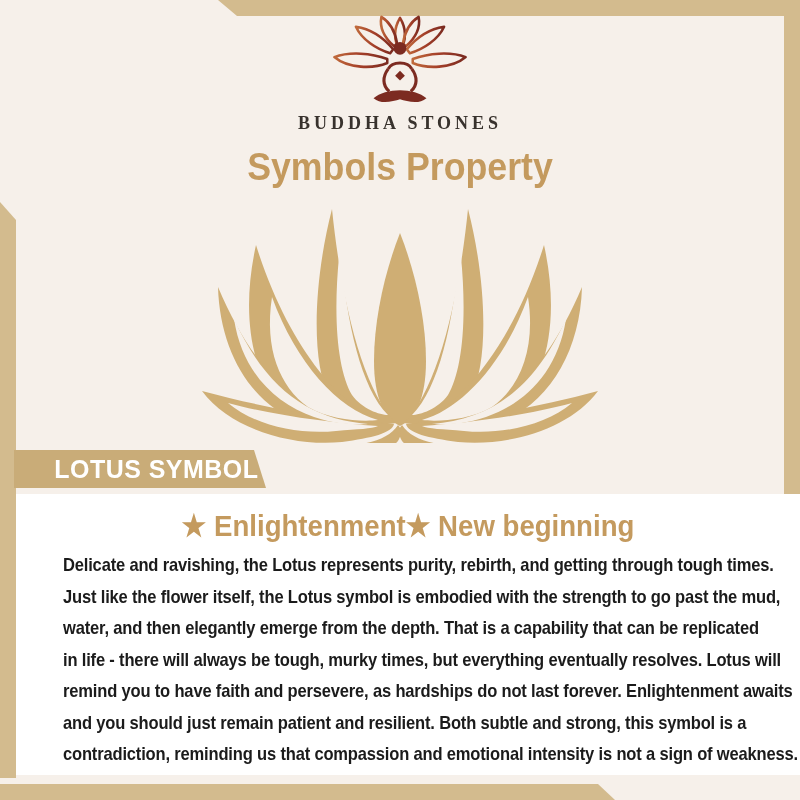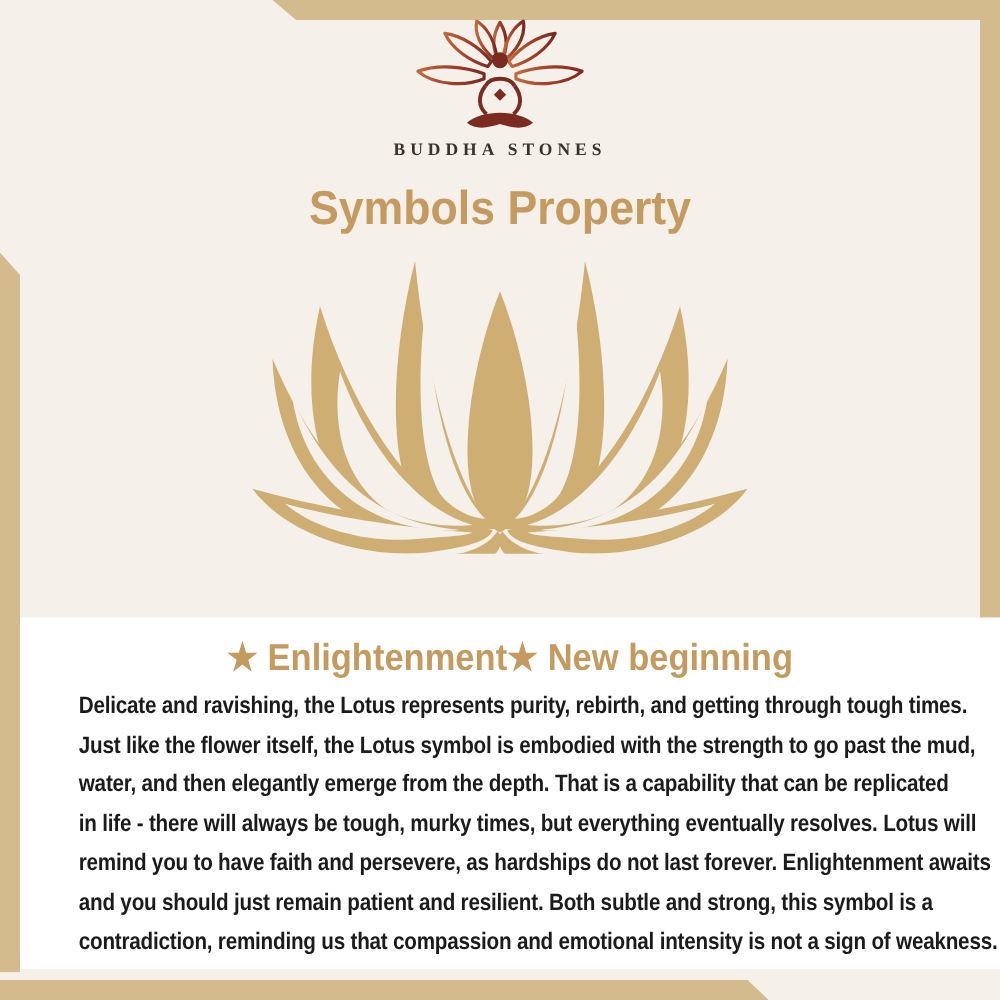--- a/index.html
+++ b/index.html
@@ -16,21 +16,21 @@
     clip-path:polygon(0 0,16px 0,16px 589px,0 571px);}
   .strip-left{left:0;top:202px;width:16px;height:576px;
     clip-path:polygon(0 0,16px 18px,16px 576px,0 576px);}
   .strip-bottom{left:0;top:784px;width:615px;height:16px;
     clip-path:polygon(0 0,598px 0,615px 16px,0 16px);}
 
   .logo{position:absolute;left:50%;top:12px;transform:translateX(-50%);
     width:178px;height:98px;}
   .brand-name{position:absolute;left:0;top:113px;width:100%;
     text-align:center;font-family:"Liberation Serif", serif;
-    font-size:14px;font-weight:600;letter-spacing:4px;color:#38322D;}
+    font-size:18px;font-weight:600;letter-spacing:4px;color:#38322D;}
   .page-title{position:absolute;left:0;top:146px;width:100%;
     text-align:center;font-size:38px;font-weight:700;color:#C49A5E;
     transform:scaleX(0.94);}
   .lotus{position:absolute;left:200px;top:203px;width:400px;height:240px;}
 
   .banner{position:absolute;left:14px;top:450px;width:252px;height:38px;
     background:#C9AC78;
     clip-path:polygon(0 0,240px 0,252px 38px,0 38px);}
   .banner-label{display:block;padding-left:42px;line-height:39px;
     font-size:26px;font-weight:600;color:#FFFFFF;letter-spacing:0.5px;
@@ -118,20 +118,23 @@
       </g>
       <g transform="translate(400,0) scale(-1,1)">
         <path d="M212,192 C240,164 254,96 260,24 C268,96 262,148 248,172 C238,186 220,192 212,192 Z"></path>
         <path d="M222,197 C262,186 304,140 328,74 C336,126 320,164 292,184 C270,197 238,199 222,197 Z"></path>
         <path d="M232,201 C288,196 332,170 366,96 C358,148 326,180 286,194 C262,202 242,202 232,201 Z"></path>
         <path d="M222,203 C270,200 328,192 372,180 C346,202 302,212 264,208 C242,206 228,206 222,203 Z"></path>
       </g>
     </g>
   </svg>
 
+  <div class="banner">
+    <span class="banner-label">LOTUS SYMBOL</span>
+  </div>
 
   <div class="content-box">
     <div class="content-heading">★ Enlightenment★ New beginning</div>
     <div class="body-lines">
       <div class="body-line">Delicate and ravishing, the Lotus represents purity, rebirth, and getting through tough times.</div>
       <div class="body-line">Just like the flower itself, the Lotus symbol is embodied with the strength to go past the mud,</div>
       <div class="body-line">water, and then elegantly emerge from the depth. That is a capability that can be replicated</div>
       <div class="body-line">in life - there will always be tough, murky times, but everything eventually resolves. Lotus will</div>
       <div class="body-line">remind you to have faith and persevere, as hardships do not last forever. Enlightenment awaits</div>
       <div class="body-line">and you should just remain patient and resilient. Both subtle and strong, this symbol is a</div>

